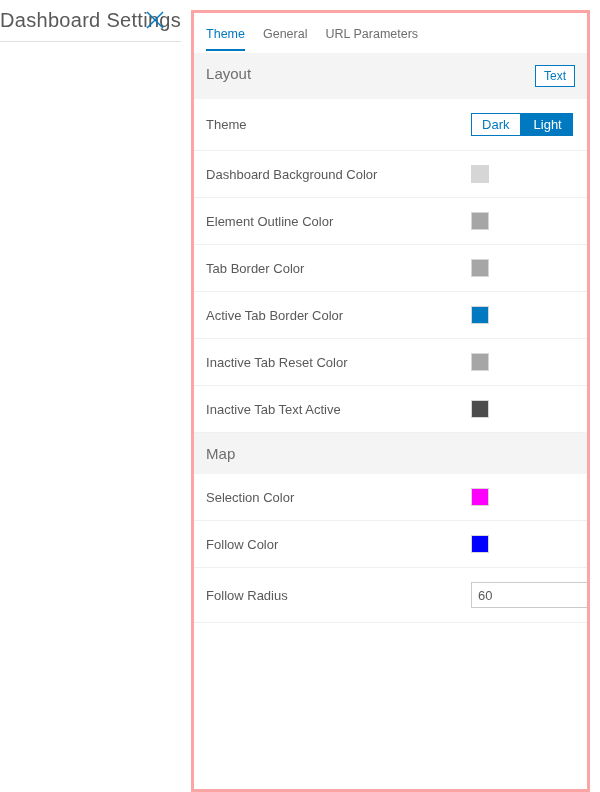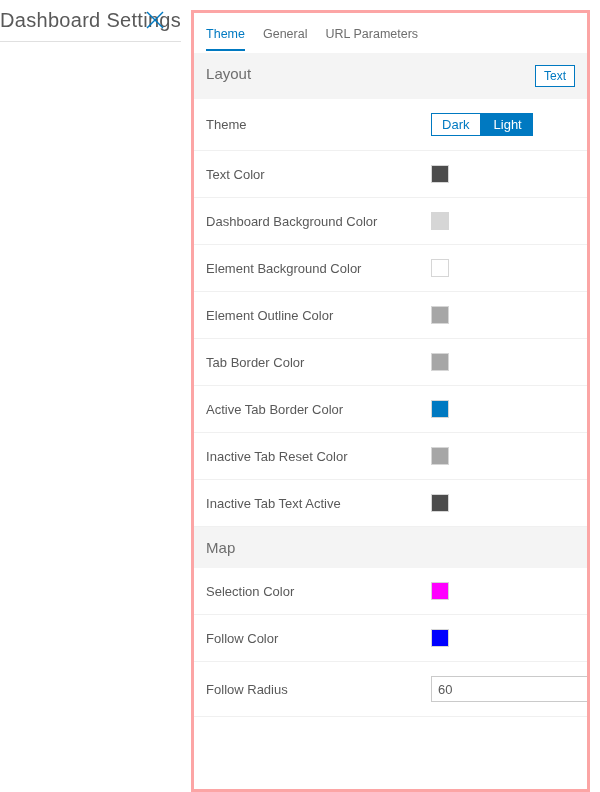--- a/index.html
+++ b/index.html
@@ -112,20 +112,21 @@
     color: #595959;
   }
   .row .label {
     width: 225px;
     flex-shrink: 0;
   }
   .row .control {
     flex: 1;
     display: flex;
     align-items: center;
+    margin-left: 40px;
   }
   .seg {
     display: inline-flex;
     border: 1px solid #0079c1;
   }
   .seg button {
     border: none;
     background: #fff;
     color: #0079c1;
     font-size: 13px;
@@ -215,35 +216,23 @@
           <div class="label">Theme</div>
           <div class="control">
             <div class="seg">
               <button>Dark</button>
               <button class="active">Light</button>
             </div>
           </div>
         </div>
 
         <div class="row">
-          <div class="label">Text Color</div>
-          <div class="control">
-              <span class="swatch" style="background:#4c4c4c"></span>
-            </div>
-        </div>
-        <div class="row">
           <div class="label">Dashboard Background Color</div>
           <div class="control">
               <span class="swatch" style="background:#d6d6d6"></span>
-            </div>
-        </div>
-        <div class="row">
-          <div class="label">Element Background Color</div>
-          <div class="control">
-              <span class="swatch" style="background:#ffffff"></span>
             </div>
         </div>
         <div class="row">
           <div class="label">Element Outline Color</div>
           <div class="control">
               <span class="swatch" style="background:#a6a6a6"></span>
             </div>
         </div>
         <div class="row">
           <div class="label">Tab Border Color</div>

